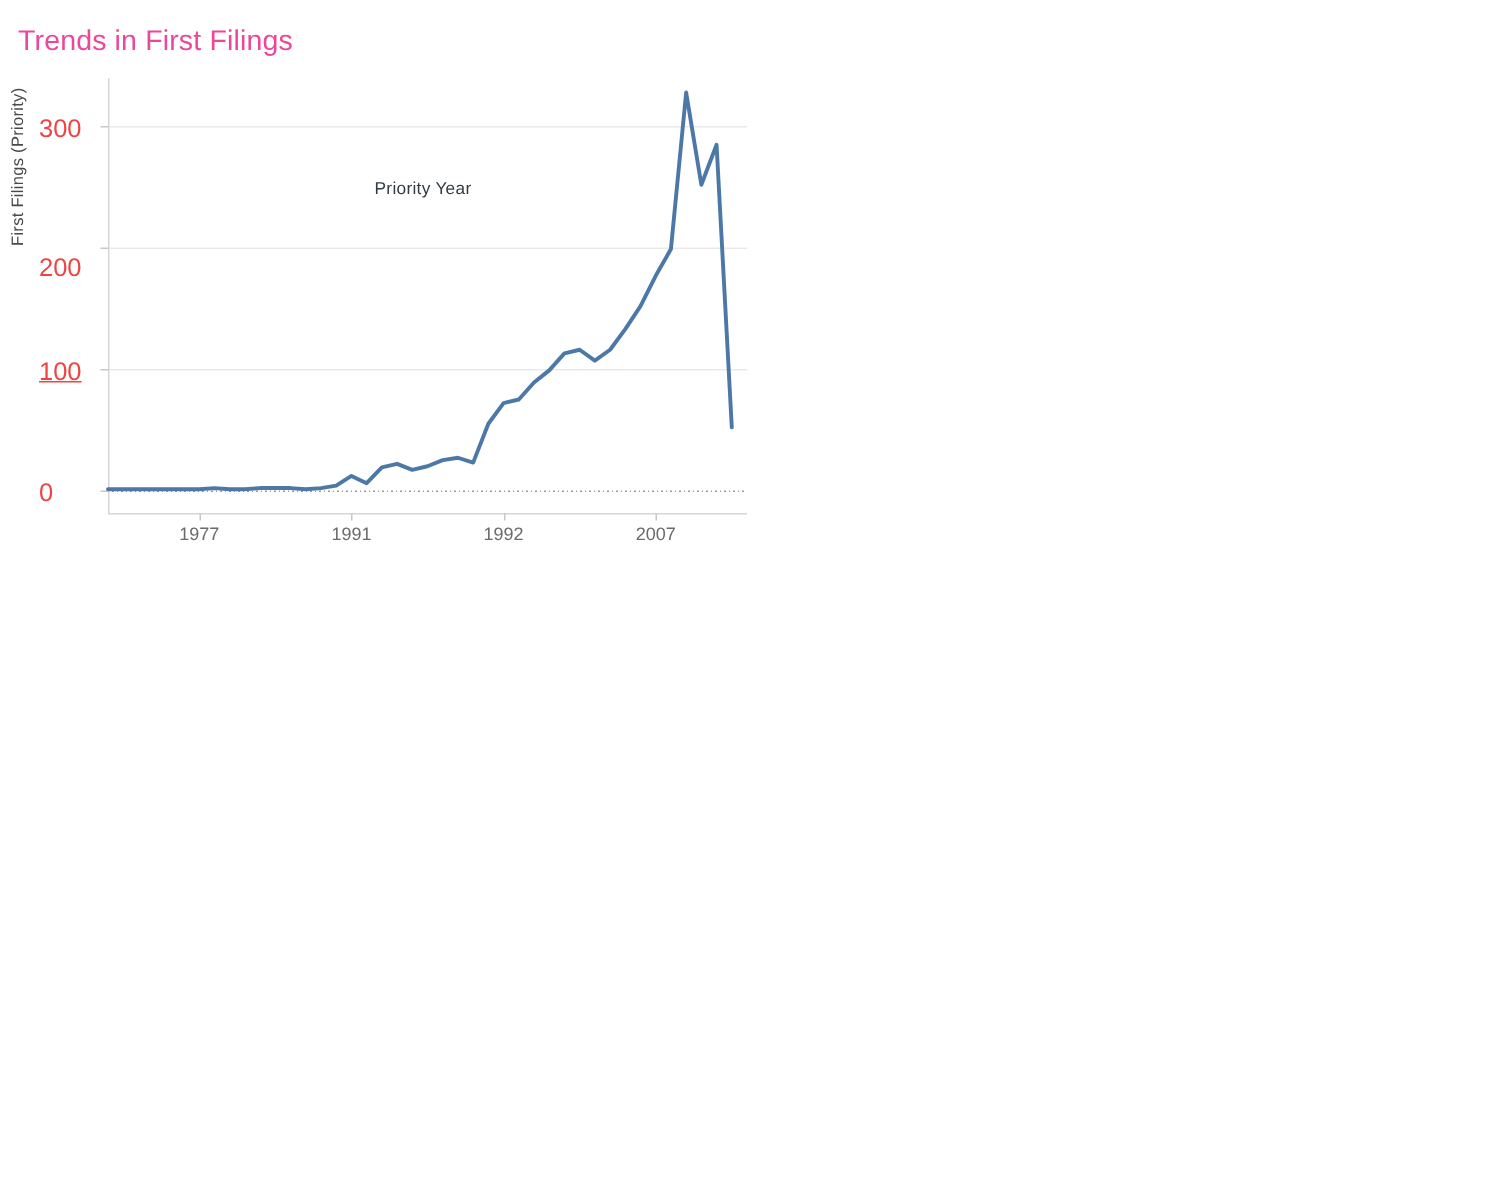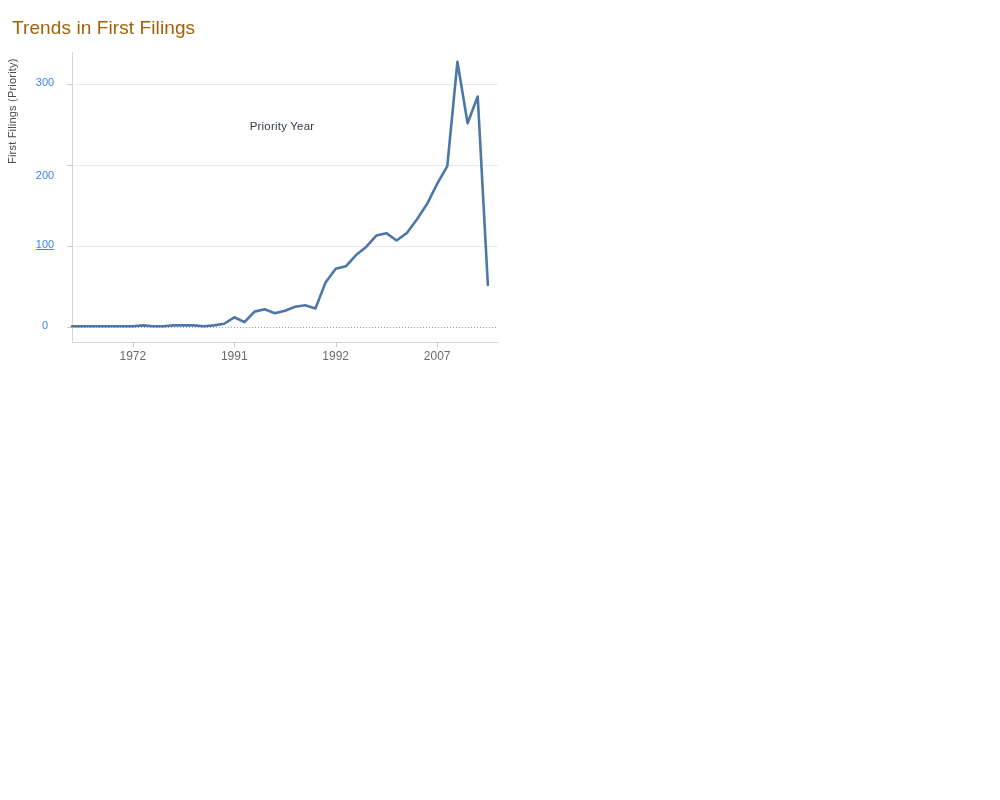--- a/index.html
+++ b/index.html
@@ -12,39 +12,39 @@
   .dashboard {
     position: relative;
     width: 1000px; height: 800px;
     display: grid;
     grid-template-columns: 500px 500px;
     grid-template-rows: 400px 400px;
   }
   .panel { position: relative; overflow: hidden; }
   .panel-title {
     font-size: 19px;
-    color: #a16207;
+    color: #ec4899;
     font-weight: 400;
     letter-spacing: .1px;
     padding: 0;
     margin: 0;
   }
 
   
   #panel-trends .panel-title { position:absolute; left: 12px; top: 17px; }
   .line-plot-wrap { position:absolute; left: 0; top: 46px; width: 500px; height: 300px; }
   .ylabel-trends {
     position: absolute; left: 6px; top: 118px;
     transform: rotate(-90deg); transform-origin: left top;
     font-size: 11px; color: #4a4a4a; white-space: nowrap;
     letter-spacing: .2px;
   }
   .ytick {
-    position: absolute; right: 0; width: 38px; text-align: center;
-    font-size: 11px; color: #3b82f6;
+    position: absolute; right: 0; width: 38px; text-align: left;
+    font-size: 17px; color: #ef4444;
   }
   .xtick {
     position: absolute; font-size: 12px; color: #6b6b6b; transform: translateX(-50%);
   }
   .xlabel-axis {
     position: absolute; font-size: 11.5px; color: #333b42; font-weight: normal;
     letter-spacing: .2px; transform: translateX(-50%);
   }
   .grid-line { position:absolute; height:1px; background:#e9e9e9; }
   .zero-line { position:absolute; height:1px;
@@ -79,21 +79,21 @@
           <div class="grid-line" style="left: 72px; top: 119.235px; width: 426px;"></div>
           <div class="grid-line" style="left: 72px; top: 38.3529px; width: 426px;"></div>
           <div class="axis-v" style="left: 72px; top: 6px; height: 290px;"></div>
           <div class="axis-h" style="left: 72px; top: 296px; width: 426px;"></div>
         </div>
       <svg id="trends-svg" width="500" height="300" style="position:absolute;left:0;top:0;overflow:visible">
           <path d="M72.00,280.19 L82.14,280.19 L92.29,280.19 L102.43,280.19 L112.57,280.19 L122.71,280.19 L132.86,280.19 L143.00,279.38 L153.14,280.19 L163.29,280.19 L173.43,279.38 L183.57,279.38 L193.71,279.38 L203.86,280.19 L214.00,279.38 L224.14,277.76 L234.29,271.29 L244.43,276.15 L254.57,265.63 L264.71,263.21 L274.86,267.25 L285.00,264.82 L295.14,260.78 L305.29,259.16 L315.43,262.40 L325.57,236.51 L335.71,222.76 L345.86,220.34 L356.00,209.01 L366.14,200.93 L376.29,189.60 L386.43,187.18 L396.57,194.46 L406.71,187.18 L416.86,173.43 L427.00,158.06 L437.14,137.84 L447.29,120.04 L457.43,15.71 L467.57,77.18 L477.71,50.49 L487.86,238.94" fill="none" stroke="#4c78a8" stroke-width="2.6" stroke-linejoin="round" stroke-linecap="round"></path>
         </svg>
       <div id="trends-ticks-x">
           <div class="tick-mark" style="left: 132.857px; top: 296px;"></div>
-          <div class="xtick" style="left: 132.857px; top: 303px;">1972</div>
+          <div class="xtick" style="left: 132.857px; top: 303px;">1977</div>
           <div class="tick-mark" style="left: 234.286px; top: 296px;"></div>
           <div class="xtick" style="left: 234.286px; top: 303px;">1991</div>
           <div class="tick-mark" style="left: 335.714px; top: 296px;"></div>
           <div class="xtick" style="left: 335.714px; top: 303px;">1992</div>
           <div class="tick-mark" style="left: 437.143px; top: 296px;"></div>
           <div class="xtick" style="left: 437.143px; top: 303px;">2007</div>
         </div>
       <div class="xlabel-axis" style="left:282px; top:74px; position:absolute;">Priority Year</div>
     </div>
   </div>

